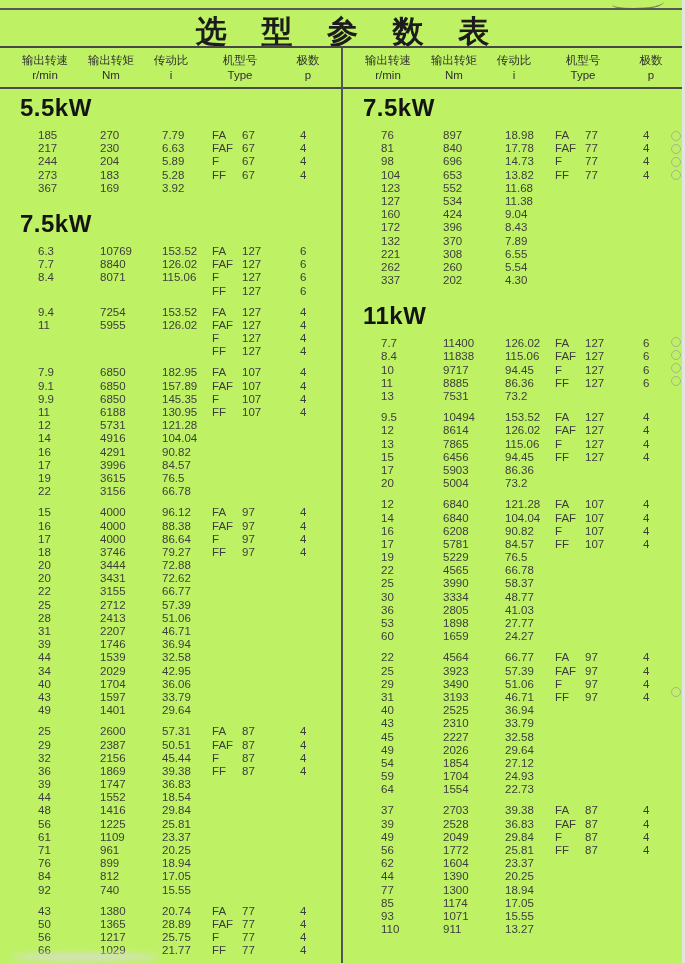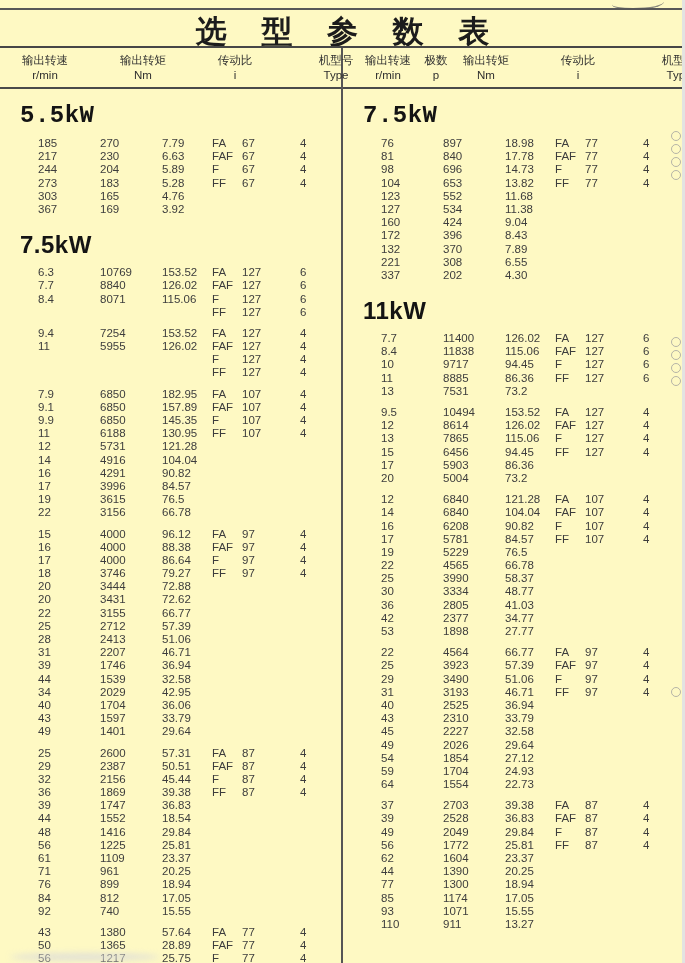--- a/index.html
+++ b/index.html
@@ -1,43 +1,43 @@
 <!DOCTYPE html>
 <html><head>
 <meta charset="utf-8">
 <style>
   html,body{margin:0;padding:0;background:#ffffff;}
   .page{
     position:relative;width:685px;height:963px;margin:0;
-    background:#fef9c3;overflow:hidden;
+    background:#bef264;overflow:hidden;
     font-family:"Liberation Sans","DejaVu Sans",sans-serif;
     color:#414141;
   }
   .top-rule{position:absolute;top:8px;left:0;width:100%;height:2px;background:#575757;}
   .title{
     position:absolute;top:11px;left:0;width:100%;margin:0;
     text-align:center;font-size:31px;font-weight:bold;color:#1c1c1c;
     letter-spacing:13px;text-indent:13px;white-space:nowrap;
   }
   .title-rule{position:absolute;top:46px;left:0;width:100%;height:2px;background:#474747;}
   .content{position:absolute;top:48px;left:0;right:0;bottom:0;display:flex;}
   .half{width:342px;box-sizing:border-box;}
   .half.left{border-right:2px solid #555;width:343px;}
   .header-row{
     display:grid;grid-template-columns:70px 62px 58px 80px 56px;
-    padding:5px 0 4px 10px;border-bottom:2px solid #4a4a4a;gap:32px;
+    padding:5px 0 4px 10px;border-bottom:2px solid #4a4a4a;
   }
   .hcell{text-align:center;font-size:11.5px;line-height:15px;color:#2f2f2f;}
   .hsub{display:block;}
   .body{padding-top:0px;}
   .section-heading{
     margin:16px 0 7px 20px;font-size:24px;font-weight:800;
     color:#141414;letter-spacing:0.5px;line-height:26px;
   }
-  .body .section-heading:first-child{margin-top:14px;font-family:Liberation Mono, monospace;}
+  .body .section-heading:first-child{margin-top:6px;}
   .block{margin-top:8px;}
   .block:first-of-type{margin-top:0;}
   .row{
     display:grid;grid-template-columns:62px 62px 50px 30px 46px 40px;
     padding-left:38px;height:13.2px;line-height:13.2px;
     font-size:11.5px;color:#3d3d3d;white-space:nowrap;
   }
   .row span.c6{padding-left:12px;}
   
   .ring{position:absolute;width:8px;height:8px;border:1px solid #9d9d9d;border-radius:50%;opacity:.75;}
@@ -92,28 +92,20 @@
             </div>
             <div class="row">
               <span class="c1">273</span>
               <span class="c2">183</span>
               <span class="c3">5.28</span>
               <span class="c4">FF</span>
               <span class="c5">67</span>
               <span class="c6">4</span>
             </div>
             <div class="row">
-              <span class="c1">303</span>
-              <span class="c2">165</span>
-              <span class="c3">4.76</span>
-              <span class="c4"></span>
-              <span class="c5"></span>
-              <span class="c6"></span>
-            </div>
-            <div class="row">
               <span class="c1">367</span>
               <span class="c2">169</span>
               <span class="c3">3.92</span>
               <span class="c4"></span>
               <span class="c5"></span>
               <span class="c6"></span>
             </div>
           </div>
           <div class="section-heading">7.5kW</div>
           <div class="block">
@@ -499,21 +491,21 @@
               <span class="c3">15.55</span>
               <span class="c4"></span>
               <span class="c5"></span>
               <span class="c6"></span>
             </div>
           </div>
           <div class="block">
             <div class="row">
               <span class="c1">43</span>
               <span class="c2">1380</span>
-              <span class="c3">57.64</span>
+              <span class="c3">20.74</span>
               <span class="c4">FA</span>
               <span class="c5">77</span>
               <span class="c6">4</span>
             </div>
             <div class="row">
               <span class="c1">50</span>
               <span class="c2">1365</span>
               <span class="c3">28.89</span>
               <span class="c4">FAF</span>
               <span class="c5">77</span>
@@ -623,20 +615,28 @@
             </div>
             <div class="row">
               <span class="c1">221</span>
               <span class="c2">308</span>
               <span class="c3">6.55</span>
               <span class="c4"></span>
               <span class="c5"></span>
               <span class="c6"></span>
             </div>
             <div class="row">
+              <span class="c1">262</span>
+              <span class="c2">260</span>
+              <span class="c3">5.54</span>
+              <span class="c4"></span>
+              <span class="c5"></span>
+              <span class="c6"></span>
+            </div>
+            <div class="row">
               <span class="c1">337</span>
               <span class="c2">202</span>
               <span class="c3">4.30</span>
               <span class="c4"></span>
               <span class="c5"></span>
               <span class="c6"></span>
             </div>
           </div>
           <div class="section-heading">11kW</div>
           <div class="block">
@@ -798,31 +798,31 @@
             </div>
             <div class="row">
               <span class="c1">36</span>
               <span class="c2">2805</span>
               <span class="c3">41.03</span>
               <span class="c4"></span>
               <span class="c5"></span>
               <span class="c6"></span>
             </div>
             <div class="row">
-              <span class="c1">42</span>
-              <span class="c2">2377</span>
-              <span class="c3">34.77</span>
-              <span class="c4"></span>
-              <span class="c5"></span>
-              <span class="c6"></span>
-            </div>
-            <div class="row">
               <span class="c1">53</span>
               <span class="c2">1898</span>
               <span class="c3">27.77</span>
+              <span class="c4"></span>
+              <span class="c5"></span>
+              <span class="c6"></span>
+            </div>
+            <div class="row">
+              <span class="c1">60</span>
+              <span class="c2">1659</span>
+              <span class="c3">24.27</span>
               <span class="c4"></span>
               <span class="c5"></span>
               <span class="c6"></span>
             </div>
           </div>
           <div class="block">
             <div class="row">
               <span class="c1">22</span>
               <span class="c2">4564</span>
               <span class="c3">66.77</span>

